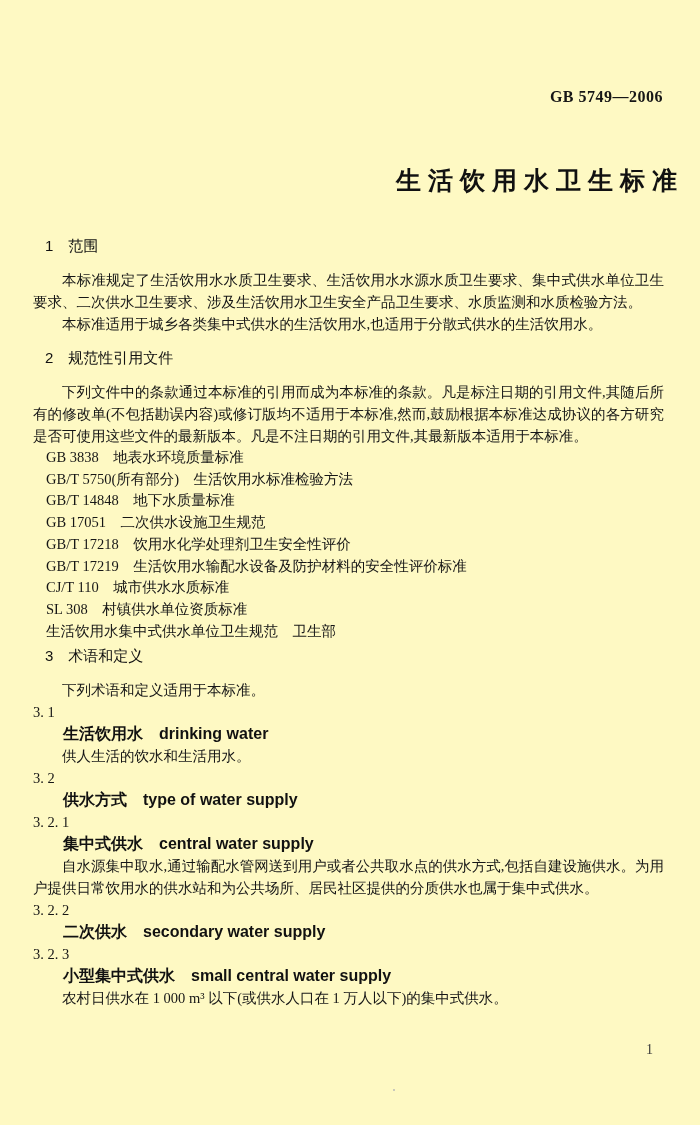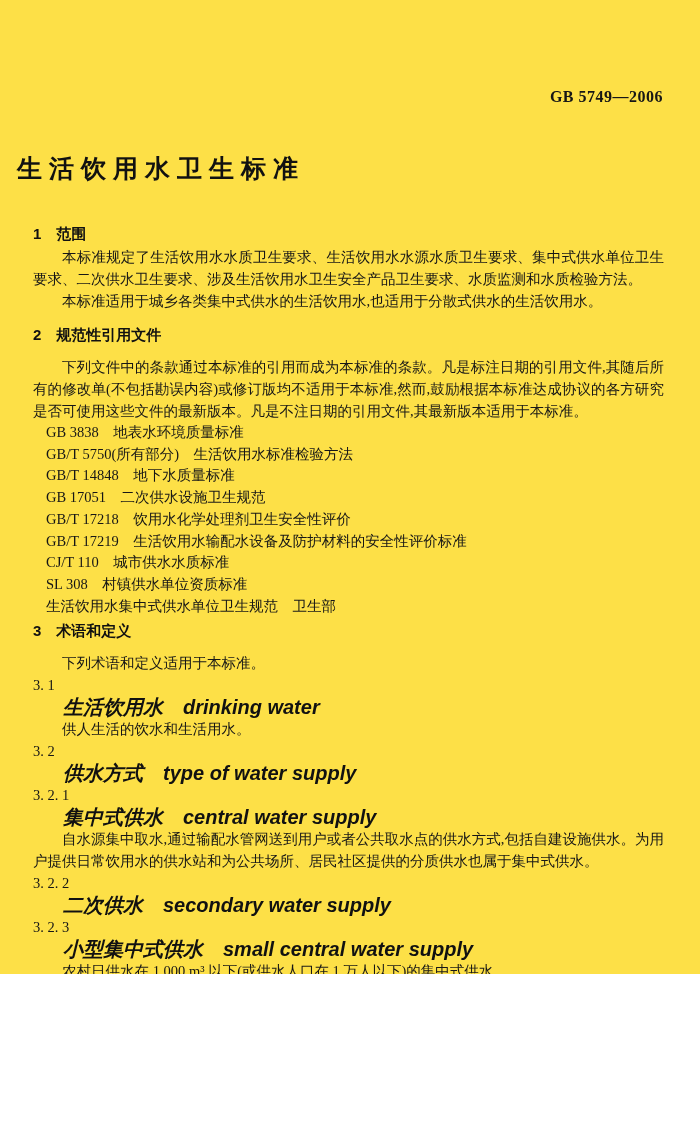--- a/index.html
+++ b/index.html
@@ -3,62 +3,62 @@
 <meta charset="utf-8">
 <style>
   html, body {
     margin: 0;
     padding: 0;
     background: #ffffff;
   }
   .page {
     position: relative;
     width: 700px;
-    height: 974px;
-    background: #fde047;
+    height: 1125px;
+    background: #fef9c3;
     overflow: hidden;
     color: #161616;
     font-family: "Liberation Serif", "DejaVu Serif", serif;
   }
   .std-code {
     position: absolute;
     top: 88px;
     right: 37px;
     font-size: 16px;
     font-weight: 700;
     letter-spacing: 0.5px;
     font-family: "Liberation Serif", "DejaVu Serif", serif;
   }
   .doc-title {
     position: absolute;
     top: 148px;
     left: 0;
     right: 0;
-    margin: 4px;
-    text-align: left;
+    margin: 16px;
+    text-align: right;
     font-family: "Liberation Sans", "DejaVu Sans", sans-serif;
     font-size: 25px;
     font-weight: 700;
     letter-spacing: 7px;
     padding-left: 13px;
     color: #111;
   }
   .content {
     position: absolute;
     top: 223px;
     left: 33px;
     width: 631px;
     font-size: 14.5px;
     line-height: 22px;
   }
   .sec-h {
-    margin: 0;
+    margin: 12px;
     font-family: "Liberation Sans", "DejaVu Sans", sans-serif;
     font-size: 15px;
-    font-weight: 700;
+    font-weight: 400;
     line-height: 22px;
     color: #111;
     white-space: pre-wrap;
   }
   .sec-h.h2 { margin-top: 12px; }
   .sec-h.h3 { margin-top: 3px; }
   .para {
     margin: 0;
     text-indent: 2em;
     text-align: justify;
@@ -76,24 +76,23 @@
   .entry { margin: 0; }
   .entry .num {
     line-height: 22px;
     white-space: pre-wrap;
   }
   .entry .term {
     margin-left: 30px;
     line-height: 22px;
     font-family: "Liberation Sans", "DejaVu Sans", sans-serif;
     font-weight: 700;
-    font-size: 20px;
+    font-size: 16px;
     color: #111;
     white-space: pre-wrap;
-    font-style: italic;
   }
   .page-num {
     position: absolute;
     top: 1042px;
     right: 47px;
     font-size: 14px;
     color: #3a3a3a;
   }
   .speck {
     position: absolute;

